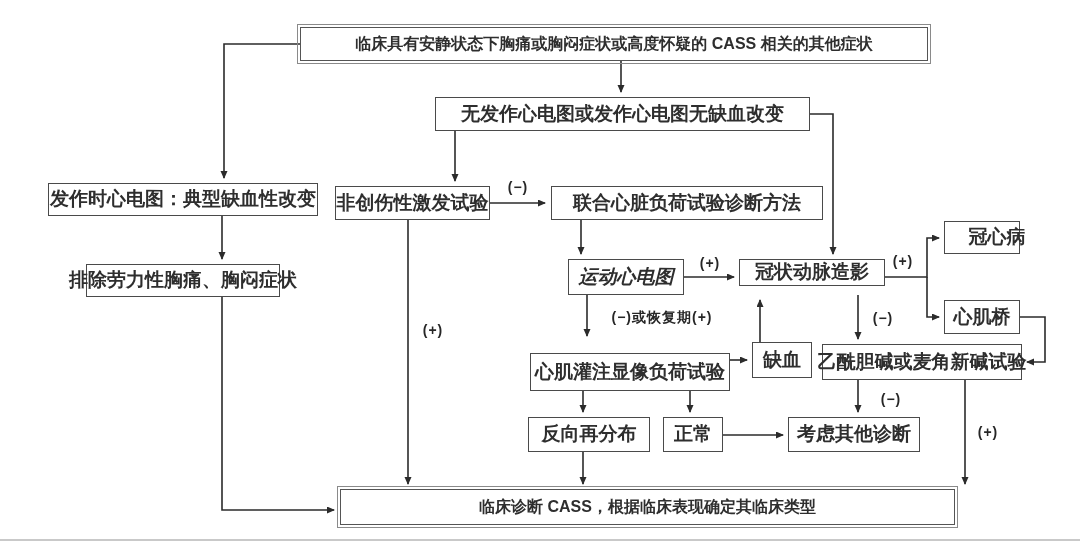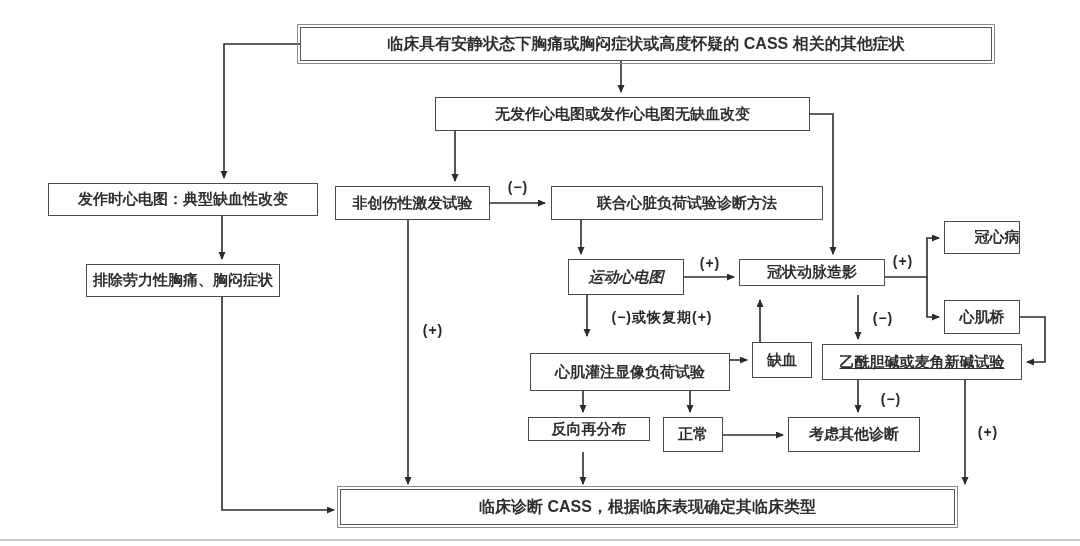--- a/index.html
+++ b/index.html
@@ -13,21 +13,21 @@
   #edges{position:absolute;left:0;top:0;width:1080px;height:546px;}
   .node{
     position:absolute;
     box-sizing:border-box;
     border:1.5px solid #4a4a4a;
     background:#fff;
     display:flex;align-items:center;justify-content:center;
     text-align:center;
     color:#2e2e2e;
     font-weight:600;
-    font-size:15px;
+    font-size:19px;
     line-height:1.1;
     padding:2px 4px;
     white-space:nowrap;
   }
   .node.dbl{
     border:1.6px solid #555;
     outline:1px solid #8a8a8a;
     outline-offset:2px;
     font-size:16px;
   }
@@ -76,34 +76,34 @@
         <polyline points="1020,317 1045,317 1045,362 1027,362" marker-end="url(#arr)"></polyline>
         <polyline points="858,380 858,412" marker-end="url(#arr)"></polyline>
         <polyline points="965,380 965,484" marker-end="url(#arr)"></polyline>
         <polyline points="583,379 583,412" marker-end="url(#arr)"></polyline>
         <polyline points="690,379 690,412" marker-end="url(#arr)"></polyline>
         <polyline points="583,452 583,484" marker-end="url(#arr)"></polyline>
         <polyline points="722,435 783,435" marker-end="url(#arr)"></polyline>
       </g>
   </svg>
   <div id="nodes-layer">
-      <div class="node dbl" style="left: 300px; top: 27px; width: 692px; height: 34px;">临床具有安静状态下胸痛或胸闷症状或高度怀疑的 CASS 相关的其他症状</div>
+      <div class="node dbl" style="left: 300px; top: 27px; width: 628px; height: 34px;">临床具有安静状态下胸痛或胸闷症状或高度怀疑的 CASS 相关的其他症状</div>
       <div class="node" style="left: 435px; top: 97px; width: 375px; height: 34px;">无发作心电图或发作心电图无缺血改变</div>
       <div class="node" style="left: 48px; top: 183px; width: 270px; height: 33px;">发作时心电图：典型缺血性改变</div>
       <div class="node" style="left: 86px; top: 264px; width: 194px; height: 33px;">排除劳力性胸痛、胸闷症状</div>
       <div class="node" style="left: 335px; top: 186px; width: 155px; height: 34px;">非创伤性激发试验</div>
       <div class="node" style="left: 551px; top: 186px; width: 272px; height: 34px;">联合心脏负荷试验诊断方法</div>
       <div class="node" style="left: 568px; top: 259px; width: 116px; height: 36px; font-style: italic;">运动心电图</div>
       <div class="node" style="left: 739px; top: 259px; width: 146px; height: 27px;">冠状动脉造影</div>
       <div class="node" style="left: 944px; top: 221px; width: 76px; height: 33px; padding-left: 34px;">冠心病</div>
       <div class="node" style="left: 944px; top: 300px; width: 76px; height: 34px;">心肌桥</div>
       <div class="node" style="left: 530px; top: 341px; width: 200px; height: 38px; margin-top: 12px;">心肌灌注显像负荷试验</div>
       <div class="node" style="left: 752px; top: 342px; width: 60px; height: 36px;">缺血</div>
-      <div class="node" style="left: 822px; top: 344px; width: 200px; height: 36px; text-decoration: underline;">乙酰胆碱或麦角新碱试验</div>
-      <div class="node" style="left: 528px; top: 417px; width: 122px; height: 24px;">反向再分布</div>
+      <div class="node" style="left: 822px; top: 344px; width: 200px; height: 36px;">乙酰胆碱或麦角新碱试验</div>
+      <div class="node" style="left: 528px; top: 417px; width: 122px; height: 35px;">反向再分布</div>
       <div class="node" style="left: 663px; top: 417px; width: 60px; height: 35px;">正常</div>
       <div class="node" style="left: 788px; top: 417px; width: 132px; height: 35px;">考虑其他诊断</div>
       <div class="node dbl" style="left: 340px; top: 489px; width: 615px; height: 36px;">临床诊断 CASS，根据临床表现确定其临床类型</div>
     </div>
   <div id="labels-layer">
       <span class="elabel" style="left: 518px; top: 187px;">(−)</span>
       <span class="elabel" style="left: 710px; top: 263px;">(+)</span>
       <span class="elabel" style="left: 903px; top: 261px;">(+)</span>
       <span class="elabel" style="left: 662px; top: 318px;">(−)或恢复期(+)</span>
       <span class="elabel" style="left: 433px; top: 330px;">(+)</span>

